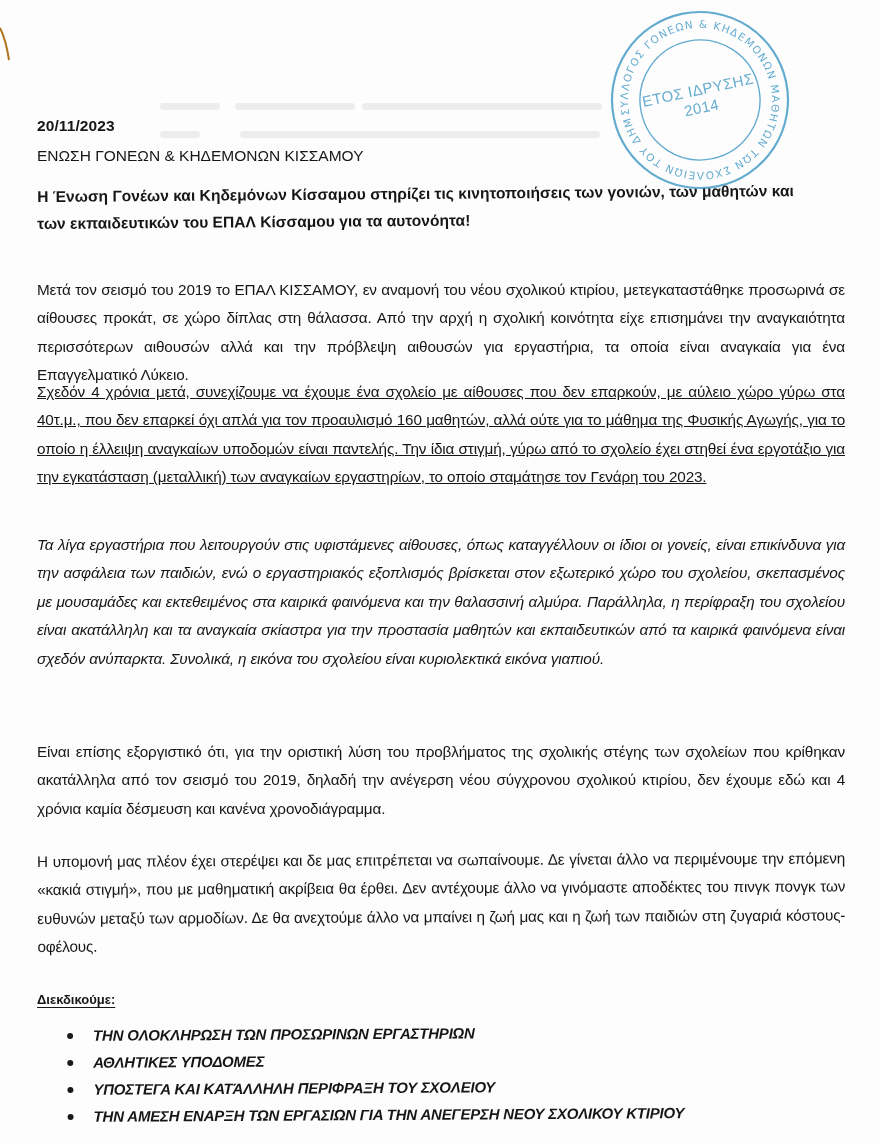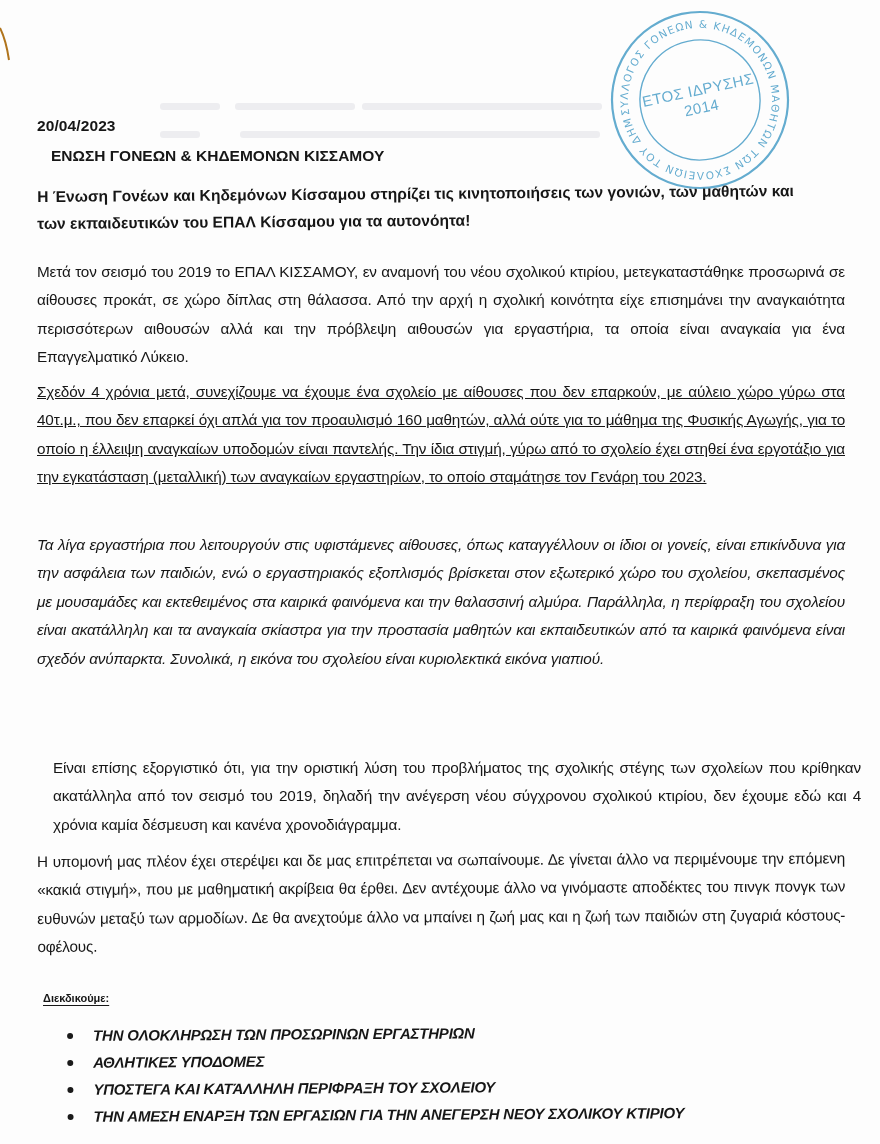--- a/index.html
+++ b/index.html
@@ -6,34 +6,34 @@
   body {
     width: 880px; height: 1144px; overflow: hidden;
     background: #fdfdfd;
     font-family: "Liberation Sans", "DejaVu Sans", sans-serif;
     color: #161616;
     position: relative;
   }
   .page { position: absolute; inset: 0; }
   .abs { position: absolute; }
   .date { left: 37px; top: 117px; font-size: 15.5px; font-weight: bold; letter-spacing: 0.1px; }
-  .org { left: 37px; top: 147px; font-size: 15.5px; font-weight: bold; margin-left: 14px; }
+  .org { left: 37px; top: 147px; font-size: 15.5px; font-weight: normal; }
   .headline { left: 37px; top: 183px; width: 780px; font-size: 15.6px; font-weight: bold; line-height: 27px; transform: rotate(-0.45deg); transform-origin: left top; }
   .para {
     left: 37px; width: 808px; font-size: 15.3px; line-height: 28.4px;
     text-align: justify; letter-spacing: -0.15px;
   }
-  .p1 { top: 258px; }
+  .p1 { top: 276px; }
   .p2 { top: 378px; text-decoration: underline; }
   .p3 { top: 531px; font-style: italic; }
   .p4 { top: 738px; }
   .p5 { top: 848px; transform: rotate(-0.25deg); transform-origin: left top; }
   .demands-title {
-    left: 37px; top: 992px; font-size: 11px; font-weight: bold;
-    text-decoration: underline; text-underline-offset: 3px; margin-left: 6px;
+    left: 37px; top: 992px; font-size: 13px; font-weight: bold;
+    text-decoration: underline; text-underline-offset: 3px;
   }
   .demands { left: 60px; top: 1022px; margin: 0; padding: 0; list-style: none; transform: rotate(-0.35deg); transform-origin: left top; }
   .demands li {
     position: relative; padding-left: 33px; height: 27px; line-height: 27px;
     font-size: 15px; font-weight: bold; font-style: italic; letter-spacing: -0.2px;
   }
   .demands li .bullet {
     position: absolute; left: 7px; top: 11px; width: 6px; height: 6px;
     border-radius: 50%; background: #1a1a1a;
   }
@@ -74,28 +74,28 @@
       <text font-size="10.5" fill="#4a9ec8" font-family="DejaVu Sans, sans-serif" letter-spacing="1.2">
         <textPath href="#ringPath" id="ring-text-path" startOffset="0">ΣΥΛΛΟΓΟΣ ΓΟΝΕΩΝ &amp; ΚΗΔΕΜΟΝΩΝ ΜΑΘΗΤΩΝ ΤΩΝ ΣΧΟΛΕΙΩΝ ΤΟΥ ΔΗΜΟΥ ΚΙΣΣΑΜΟΥ</textPath>
       </text>
     </svg>
     <div class="stamp-center">
       <div>ΕΤΟΣ ΙΔΡΥΣΗΣ</div>
       <div>2014</div>
     </div>
   </div>
 
-  <div class="abs date">20/04/2023</div>
+  <div class="abs date">20/11/2023</div>
   <div class="abs org">ΕΝΩΣΗ ΓΟΝΕΩΝ &amp; ΚΗΔΕΜΟΝΩΝ ΚΙΣΣΑΜΟΥ</div>
   <div class="abs headline">Η Ένωση Γονέων και Κηδεμόνων Κίσσαμου στηρίζει τις κινητοποιήσεις των γονιών, των μαθητών και των εκπαιδευτικών του ΕΠΑΛ Κίσσαμου για τα αυτονόητα!</div>
 
   <p class="abs para p1" style="margin:0">Μετά τον σεισμό του 2019 το ΕΠΑΛ ΚΙΣΣΑΜΟΥ, εν αναμονή του νέου σχολικού κτιρίου, μετεγκαταστάθηκε προσωρινά σε αίθουσες προκάτ, σε χώρο δίπλας στη θάλασσα. Από την αρχή η σχολική κοινότητα είχε επισημάνει την αναγκαιότητα περισσότερων αιθουσών αλλά και την πρόβλεψη αιθουσών για εργαστήρια, τα οποία είναι αναγκαία για ένα Επαγγελματικό Λύκειο.</p>
   <p class="abs para p2" style="margin:0">Σχεδόν 4 χρόνια μετά, συνεχίζουμε να έχουμε ένα σχολείο με αίθουσες που δεν επαρκούν, με αύλειο χώρο γύρω στα 40τ.μ., που δεν επαρκεί όχι απλά για τον προαυλισμό 160 μαθητών, αλλά ούτε για το μάθημα της Φυσικής Αγωγής, για το οποίο η έλλειψη αναγκαίων υποδομών είναι παντελής. Την ίδια στιγμή, γύρω από το σχολείο έχει στηθεί ένα εργοτάξιο για την εγκατάσταση (μεταλλική) των αναγκαίων εργαστηρίων, το οποίο σταμάτησε τον Γενάρη του 2023.</p>
   <p class="abs para p3" style="margin:0">Τα λίγα εργαστήρια που λειτουργούν στις υφιστάμενες αίθουσες, όπως καταγγέλλουν οι ίδιοι οι γονείς, είναι επικίνδυνα για την ασφάλεια των παιδιών, ενώ ο εργαστηριακός εξοπλισμός βρίσκεται στον εξωτερικό χώρο του σχολείου, σκεπασμένος με μουσαμάδες και εκτεθειμένος στα καιρικά φαινόμενα και την θαλασσινή αλμύρα. Παράλληλα, η περίφραξη του σχολείου είναι ακατάλληλη και τα αναγκαία σκίαστρα για την προστασία μαθητών και εκπαιδευτικών από τα καιρικά φαινόμενα είναι σχεδόν ανύπαρκτα. Συνολικά, η εικόνα του σχολείου είναι κυριολεκτικά εικόνα γιαπιού.</p>
-  <p class="abs para p4" style="margin:16px">Είναι επίσης εξοργιστικό ότι, για την οριστική λύση του προβλήματος της σχολικής στέγης των σχολείων που κρίθηκαν ακατάλληλα από τον σεισμό του 2019, δηλαδή την ανέγερση νέου σύγχρονου σχολικού κτιρίου, δεν έχουμε εδώ και 4 χρόνια καμία δέσμευση και κανένα χρονοδιάγραμμα.</p>
+  <p class="abs para p4" style="margin:0">Είναι επίσης εξοργιστικό ότι, για την οριστική λύση του προβλήματος της σχολικής στέγης των σχολείων που κρίθηκαν ακατάλληλα από τον σεισμό του 2019, δηλαδή την ανέγερση νέου σύγχρονου σχολικού κτιρίου, δεν έχουμε εδώ και 4 χρόνια καμία δέσμευση και κανένα χρονοδιάγραμμα.</p>
   <p class="abs para p5" style="margin:0">Η υπομονή μας πλέον έχει στερέψει και δε μας επιτρέπεται να σωπαίνουμε. Δε γίνεται άλλο να περιμένουμε την επόμενη «κακιά στιγμή», που με μαθηματική ακρίβεια θα έρθει. Δεν αντέχουμε άλλο να γινόμαστε αποδέκτες του πινγκ πονγκ των ευθυνών μεταξύ των αρμοδίων. Δε θα ανεχτούμε άλλο να μπαίνει η ζωή μας και η ζωή των παιδιών στη ζυγαριά κόστους-οφέλους.</p>
 
   <div class="abs demands-title">Διεκδικούμε:</div>
 
   <ul class="abs demands">
     <li>
       <span class="bullet"></span>
       <span>ΤΗΝ ΟΛΟΚΛΗΡΩΣΗ ΤΩΝ ΠΡΟΣΩΡΙΝΩΝ ΕΡΓΑΣΤΗΡΙΩΝ</span>
     </li>
     <li>

